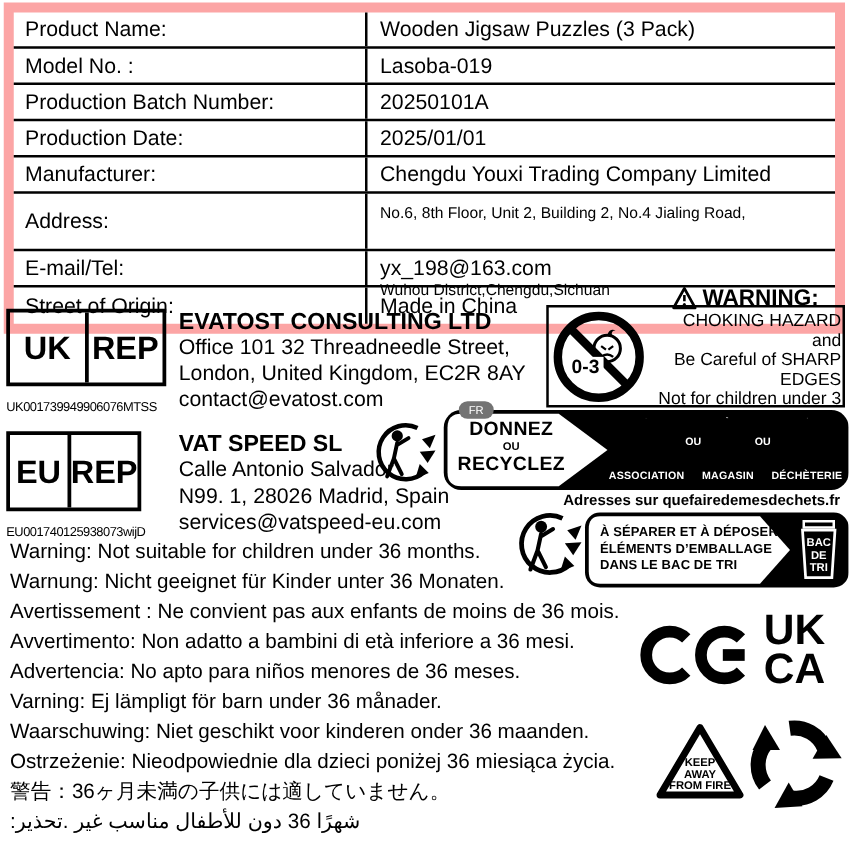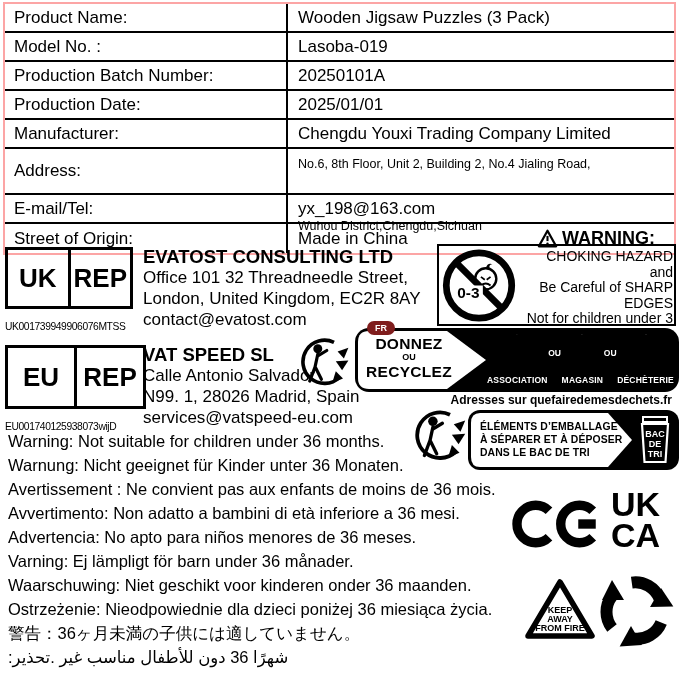--- a/index.html
+++ b/index.html
@@ -3,21 +3,21 @@
 <meta charset="utf-8">
 <style>
   * { margin:0; padding:0; box-sizing:border-box; }
   html,body { background:#fff; }
   #canvas {
     position:relative; width:679px; height:673px; background:#fff;
     color:#000; font-family:"Liberation Sans","DejaVu Sans",sans-serif;
     overflow:hidden;
   }
   
-  .spec-table { position:absolute; left:3px; top:2px; width:673px; border:2px solid #fca5a5; }
+  .spec-table { position:absolute; left:3px; top:2px; width:673px; border:8px solid #fca5a5; }
   .t-row { display:flex; height:29px; border-bottom:2px solid #000; }
   .t-row:last-child { border-bottom:none; }
   .t-row.addr { height:46px; }
   .t-label { width:283px; border-right:2px solid #000; display:flex; align-items:center; padding-left:9px; font-size:17px; }
   .t-value { flex:1; display:flex; flex-direction:column; justify-content:center; padding-left:10px; font-size:17px; }
   .t-value .small { font-size:12.5px; line-height:14px;margin-top:48px; }
   
   .rep-wrap { position:absolute; }
   .rep-box { display:flex; border:3px solid #000; width:128px; height:62px; }
   .rep-cell { flex:1; display:flex; align-items:center; justify-content:center; font-size:26px; font-weight:bold; }
@@ -25,21 +25,21 @@
   .rep-code { font-size:10.3px; letter-spacing:-0.4px; margin-top:12px; white-space:nowrap; }
   .rep-info { position:absolute; font-size:17px; line-height:21px; }
   .rep-info .company { font-size:18.5px; font-weight:bold; }
   
   .chok-box { position:absolute; left:437px; top:244px; width:239px; height:82px; border:2.5px solid #000; display:flex; align-items:center; padding:1px; }
   .chok-text { flex:1; padding-left:1px; }
   .chok-title { display:flex; align-items:center; gap:4px; font-size:18px; font-weight:600; justify-content:center; }
   .chok-line { font-size:14px; line-height:15.5px;text-align:right; }
   
   .donnez-band { position:absolute; left:355px; top:328px; width:324px; height:64px; background:#000; border-radius:14px; }
-  .fr-pill { position:absolute; left:12px; top:-7px; width:28px; height:14px; background:#7f1d1d; border-radius:8px; color:#fff; font-size:9px; font-weight:bold; display:flex; align-items:center; justify-content:center; z-index:3; }
+  .fr-pill { position:absolute; left:12px; top:-7px; width:28px; height:14px; background:#737373; border-radius:8px; color:#fff; font-size:9px; font-weight:normal; display:flex; align-items:center; justify-content:center; z-index:3; }
   .donnez-arrow { position:absolute; left:0; top:0; }
   .donnez-text { position:absolute; left:8px; top:7px; width:92px; text-align:center; z-index:2; }
   .donnez-text .big { font-size:15.5px; font-weight:bold; line-height:17px; letter-spacing:0.3px; }
   .donnez-text .mid { font-size:9px; line-height:11px; font-weight:bold; }
   .band-right { position:absolute; left:132px; top:3px; right:5px; bottom:3px; display:flex; justify-content:space-between; color:#fff; }
   .bgroup { display:flex; flex-direction:column; align-items:center; justify-content:space-between; padding:3px 0 4px 0;gap:40px; }
   .bgroup .blabel { font-size:8.5px; font-weight:bold; letter-spacing:0.2px; }
   .b-ou { align-self:center; font-size:8.5px; font-weight:bold; padding-bottom:14px; }
   .adresses { position:absolute; right:7px; top:393px; font-size:12px; font-weight:bold; }
   
@@ -196,21 +196,21 @@
           <path d="M19 6 L27 10 L20 17 Z" fill="#fff"></path>
           <path d="M20 20 L28 19 L24 27 Z" fill="#fff"></path>
         </svg>
         <div class="blabel">DÉCHÈTERIE</div>
       </div>
     </div>
   </div>
   <div class="adresses">Adresses sur quefairedemesdechets.fr</div>
 
   <div class="rep-wrap" style="left:5px; top:345px;">
-    <div class="rep-box" style="width:141px; height:64px;">
+    <div class="rep-box" style="width:108px; height:64px;">
       <div class="rep-cell first">EU</div>
       <div class="rep-cell">REP</div>
     </div>
     <div class="rep-code">EU001740125938073wijD</div>
   </div>
   <div class="rep-info" style="left:143px; top:344px;">
     <div class="company">VAT SPEED SL</div>
     <div>Calle Antonio Salvador</div>
     <div>N99. 1, 28026 Madrid, Spain</div>
     <div>services@vatspeed-eu.com</div>
@@ -231,22 +231,22 @@
     <path d="M22 19 L19 33 L13 49 M19 33 L26 47 M22 21 L32 15" fill="none" stroke="#000" stroke-width="3.5" stroke-linecap="round"></path>
     <path d="M44 16 L56 12 L51 24 Z" fill="#000"></path>
     <path d="M42 27 L56 26 L49 37 Z" fill="#000"></path>
   </svg>
 
   <div class="pack-band">
     <svg style="position:absolute;left:0;top:0;" width="170" height="60" viewBox="0 0 170 60">
       <path d="M12 3 H140 L164 30 L140 57 H12 Q3 57 3 47 V13 Q3 3 12 3 Z" fill="#fff"></path>
     </svg>
     <div class="pack-text">
+      <div>À SÉPARER ET À DÉPOSER</div>
       <div>ÉLÉMENTS D’EMBALLAGE</div>
-      <div>À SÉPARER ET À DÉPOSER</div>
       <div>DANS LE BAC DE TRI</div>
     </div>
     <svg class="pack-bin" width="36" height="50" viewBox="0 0 36 50">
       <rect x="6" y="2" width="24" height="5" fill="none" stroke="#fff" stroke-width="2"></rect>
       <path d="M5 9 H31 L28.5 47 H7.5 Z" fill="none" stroke="#fff" stroke-width="2.2"></path>
       <text x="18" y="22" font-size="9" font-weight="bold" text-anchor="middle" fill="#fff">BAC</text>
       <text x="18" y="32" font-size="9" font-weight="bold" text-anchor="middle" fill="#fff">DE</text>
       <text x="18" y="42" font-size="9" font-weight="bold" text-anchor="middle" fill="#fff">TRI</text>
     </svg>
   </div>

